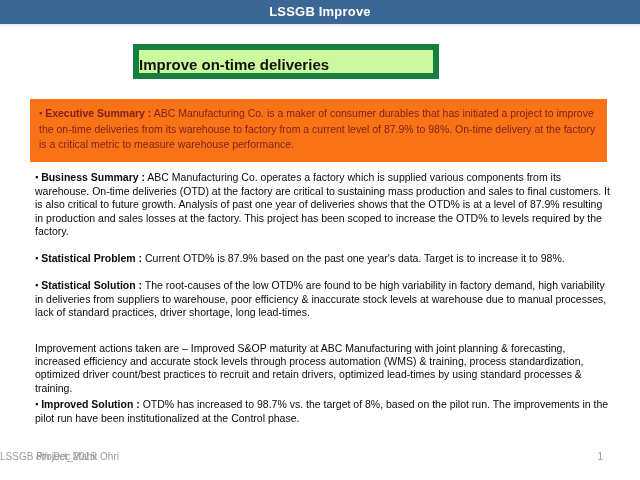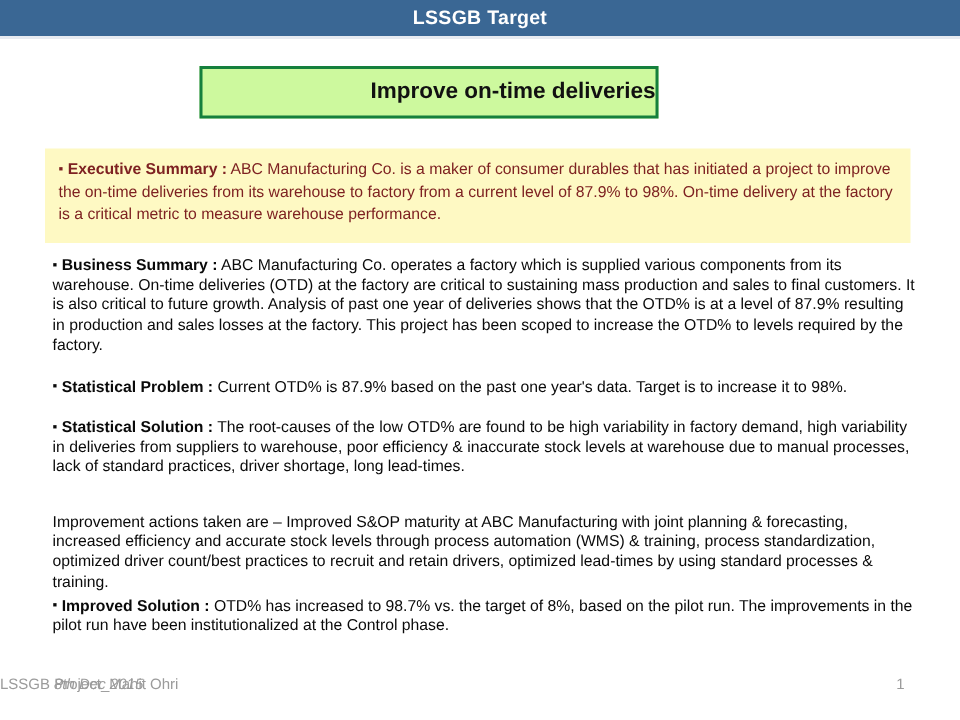--- a/index.html
+++ b/index.html
@@ -23,35 +23,35 @@
     font-size: 13px;
     line-height: 24px;
     letter-spacing: 0.2px;
   }
   .title-box {
     position: absolute;
     left: 133px; top: 44px;
     width: 306px; height: 35px;
     box-sizing: border-box;
     background: #CDF99E;
-    border: 2px solid #15803d;
-    text-align: right;
+    border: 6px solid #15803d;
+    text-align: left;
   }
   .title-box .title-text {
     font-weight: bold;
     font-size: 15px;
     color: #111111;
     line-height: 30px;
   }
   .exec-box {
     position: absolute;
     left: 30px; top: 99px;
     width: 577px; height: 63px;
     box-sizing: border-box;
-    background: #fef9c3;
+    background: #f97316;
     color: #7E2222;
     font-size: 10.5px;
     line-height: 15px;
     padding: 7px 9px 0 9px;
   }
   .para {
     position: absolute;
     left: 35px;
     width: 578px;
     font-size: 10.5px;
@@ -81,21 +81,21 @@
   .footer-date { left: 36px; font-style: italic; }
   .footer-center { left: 0; right: 0; text-align: left; }
   .footer-page { right: 37px; }
 </style>
 </head>
 <body>
 
 <div>
 
   <div class="header-bar">
-    <span class="header-title">LSSGB Target</span>
+    <span class="header-title">LSSGB Improve</span>
   </div>
 
   <div class="title-box">
     <span class="title-text">Improve on-time deliveries</span>
   </div>
 
   <div class="exec-box">
     <span class="bullet">▪</span>
     <span class="label">Executive Summary :</span>
     <span>ABC Manufacturing Co. is a maker of consumer durables that has initiated a project to improve the on-time deliveries from its warehouse to factory from a current level of 87.9% to 98%. On-time delivery at the factory is a critical metric to measure warehouse performance.</span>

